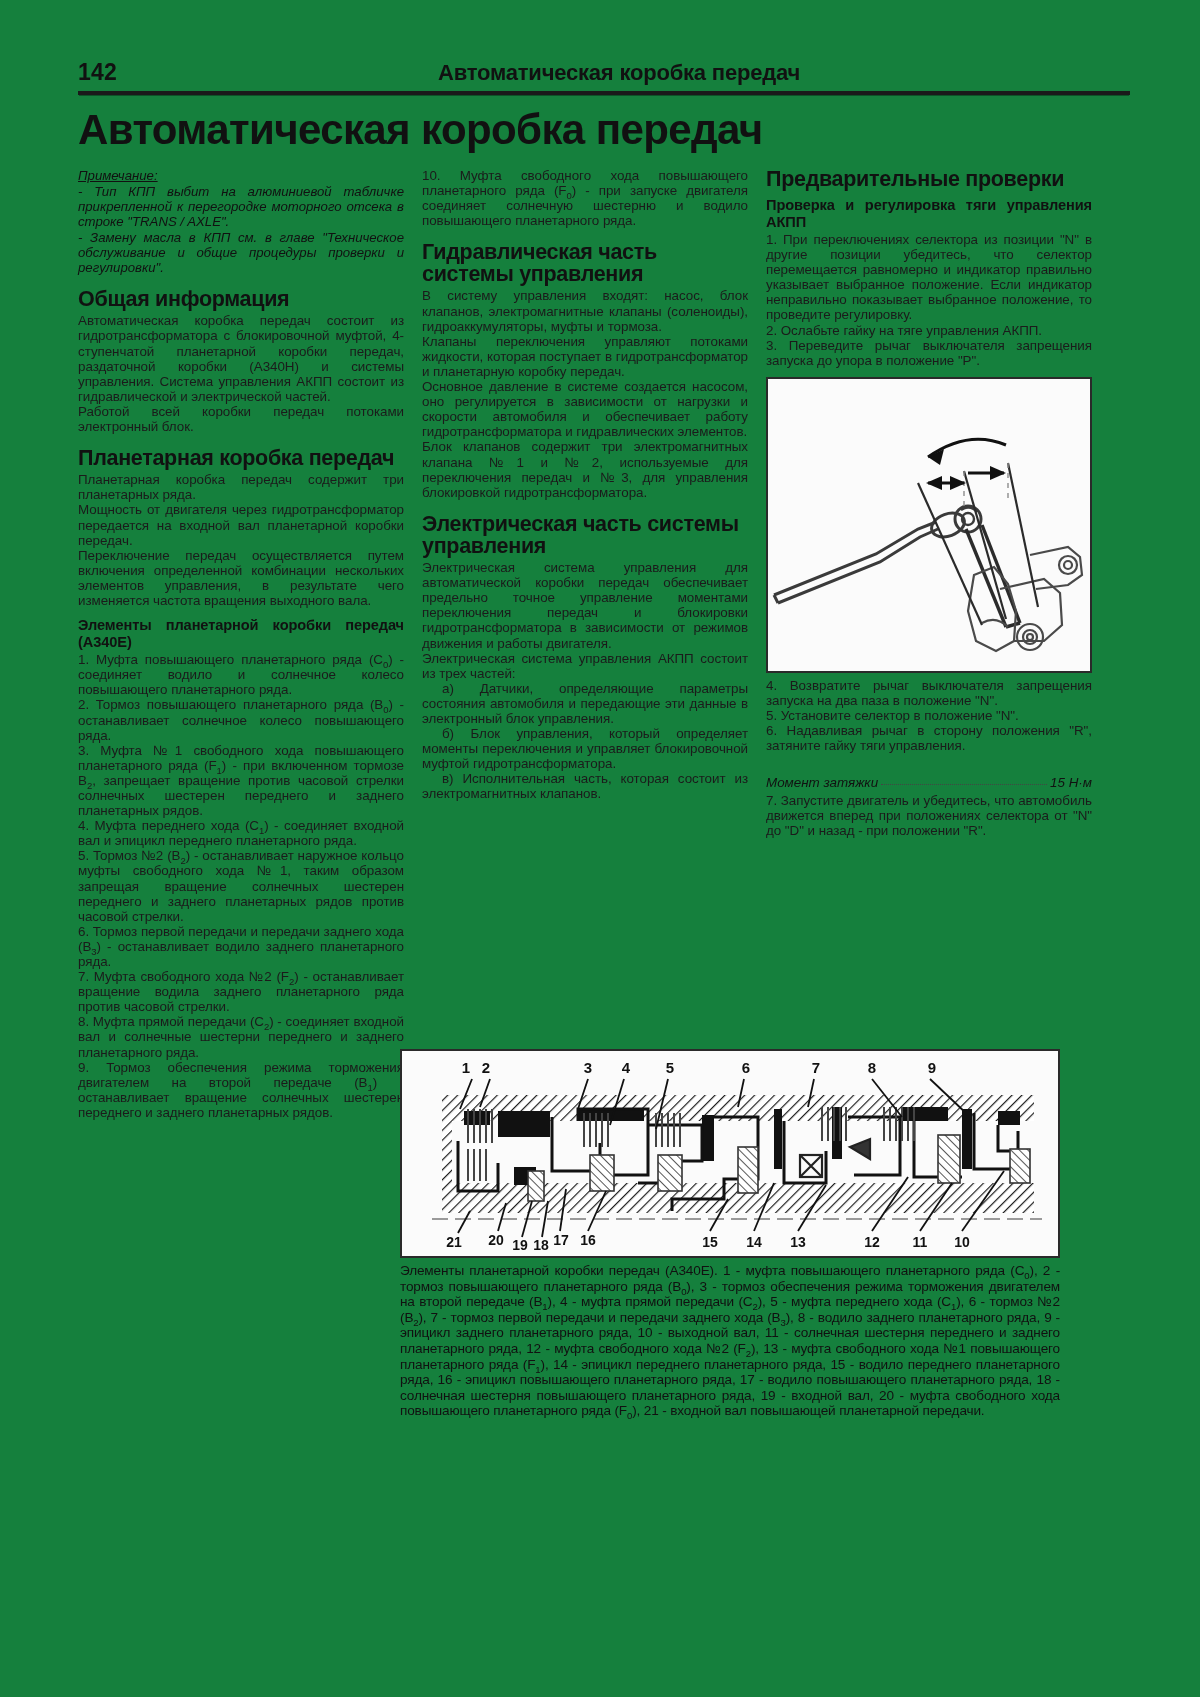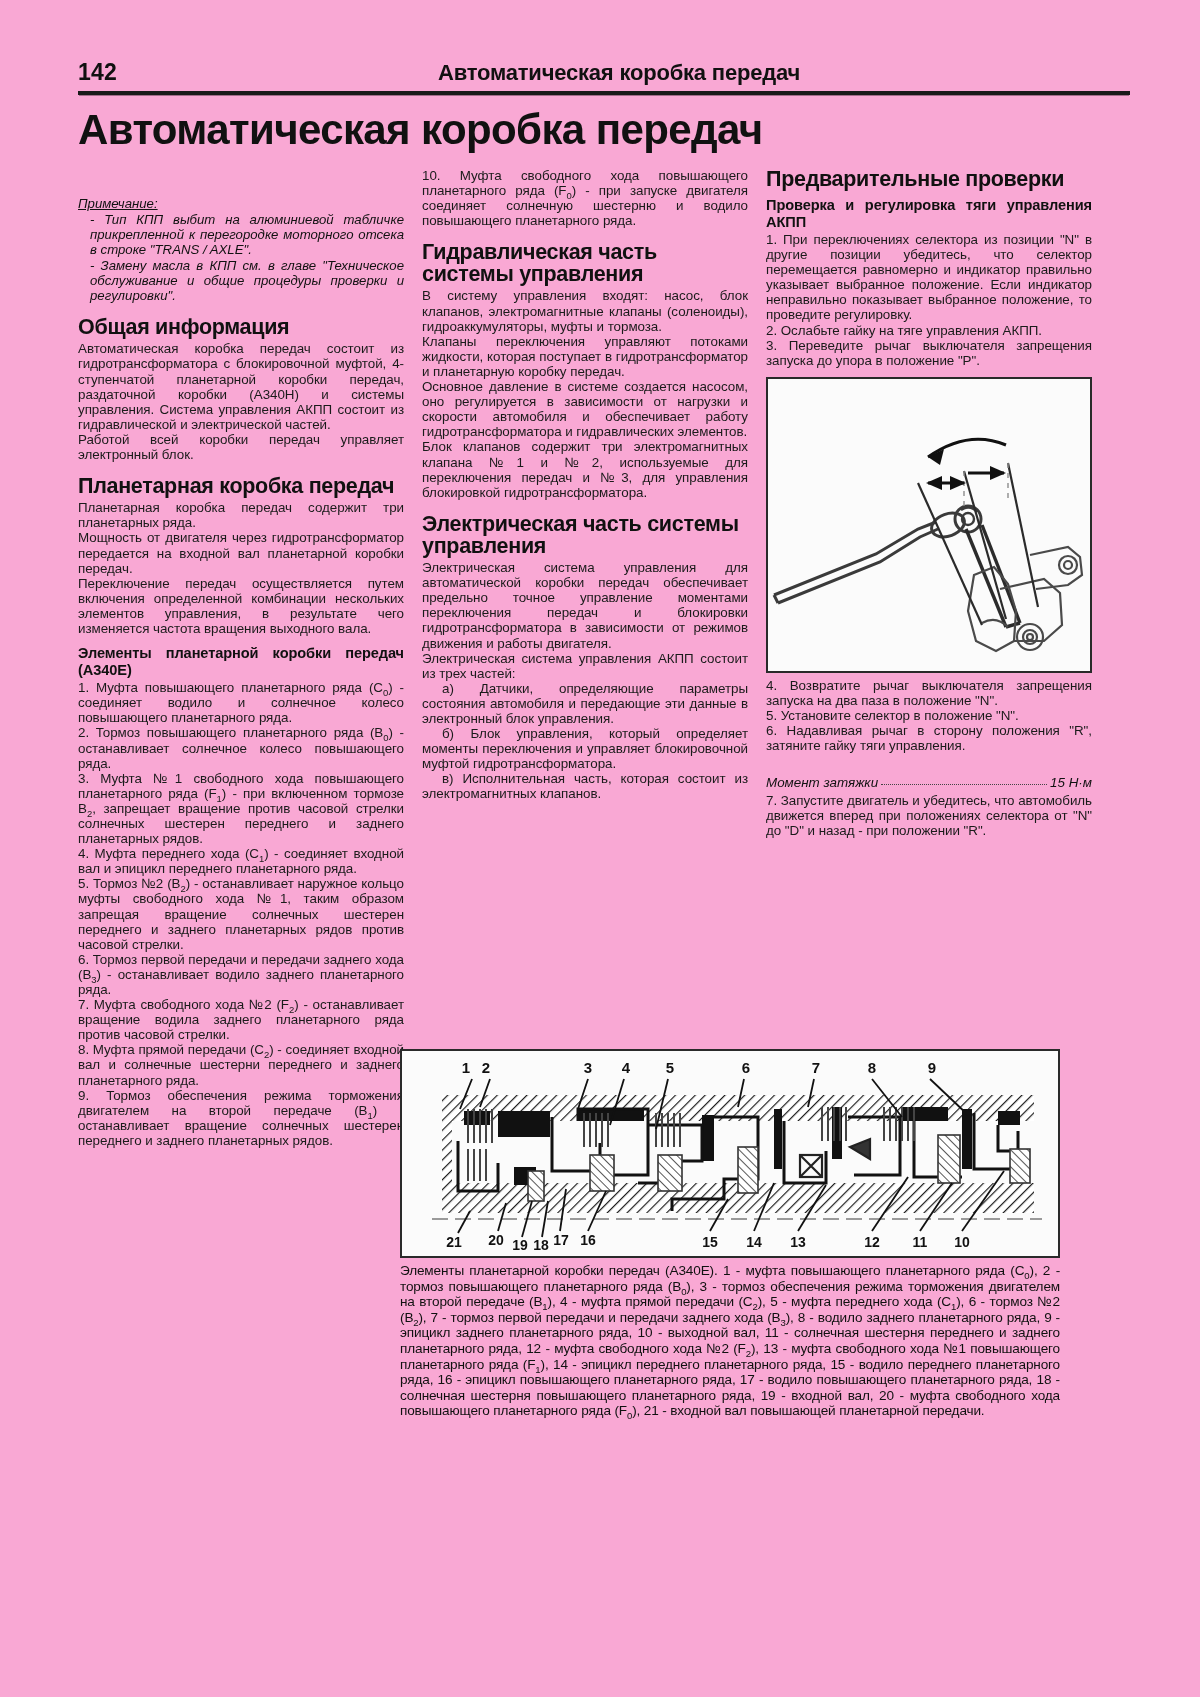--- a/index.html
+++ b/index.html
@@ -8,21 +8,21 @@
     background:#ffffff;
     font-family:"Liberation Sans", sans-serif;
     color:#111;
     -webkit-font-smoothing:none;
   }
   .page{
     position:relative;
     width:1200px;height:1697px;
     box-sizing:border-box;
     padding:52px 70px 0 78px;
-    background:#f9a8d4;
+    background:#15803d;
   }
 
   
   .runhead{
     display:flex;align-items:flex-end;
     height:34px;
   }
   .runhead .folio{
     font-size:23px;font-weight:bold;letter-spacing:.2px;
     width:150px;
@@ -69,23 +69,22 @@
     line-height:15.2px;
     text-align:justify;
     margin:0;
   }
   .note-label{
     font-style:italic;
     text-decoration:underline;
     font-size:13.2px;
     display:block;
     margin-bottom:1px;
-    margin-top:28px;
-  }
-  .note-item{display:block;text-indent:0;margin-left:12px;}
+  }
+  .note-item{display:block;text-indent:0;}
   h2.sec{
     font-size:21.5px;
     font-weight:bold;
     line-height:1.03;
     margin:13px 0 3px 0;
     letter-spacing:-.3px;
   }
   h3.sub{
     font-size:14.6px;
     font-weight:bold;
@@ -157,21 +156,21 @@
     <div class="col col1">
 
       <div class="note">
         <span class="note-label">Примечание:</span>
         <span class="note-item">- Тип КПП выбит на алюминиевой табличке прикрепленной к перегородке моторного отсека в строке "TRANS / AXLE".</span>
         <span class="note-item">- Замену масла в КПП см. в главе "Техническое обслуживание и общие процедуры проверки и регулировки".</span>
       </div>
 
       <h2 class="sec">Общая информация</h2>
       <p>Автоматическая коробка передач состоит из гидротрансформатора с блокировочной муфтой, 4-ступенчатой планетарной коробки передач, раздаточной коробки (A340H) и системы управления. Система управления АКПП состоит из гидравлической и электрической частей.</p>
-      <p>Работой всей коробки передач управляет электронный блок.</p>
+      <p>Работой всей коробки передач потоками электронный блок.</p>
 
       <h2 class="sec">Планетарная коробка передач</h2>
       <p>Планетарная коробка передач содержит три планетарных ряда.</p>
       <p>Мощность от двигателя через гидротрансформатор передается на входной вал планетарной коробки передач.</p>
       <p>Переключение передач осуществляется путем включения определенной комбинации нескольких элементов управления, в результате чего изменяется частота вращения выходного вала.</p>
 
       <h3 class="sub">Элементы планетарной коробки передач (A340E)</h3>
       <p>1. Муфта повышающего планетарного ряда (C<sub>0</sub>) - соединяет водило и солнечное колесо повышающего планетарного ряда.</p>
       <p>2. Тормоз повышающего планетарного ряда (B<sub>0</sub>) - останавливает солнечное колесо повышающего ряда.</p>
       <p>3. Муфта №1 свободного хода повышающего планетарного ряда (F<sub>1</sub>) - при включенном тормозе B<sub>2</sub>, запрещает вращение против часовой стрелки солнечных шестерен переднего и заднего планетарных рядов.</p>

